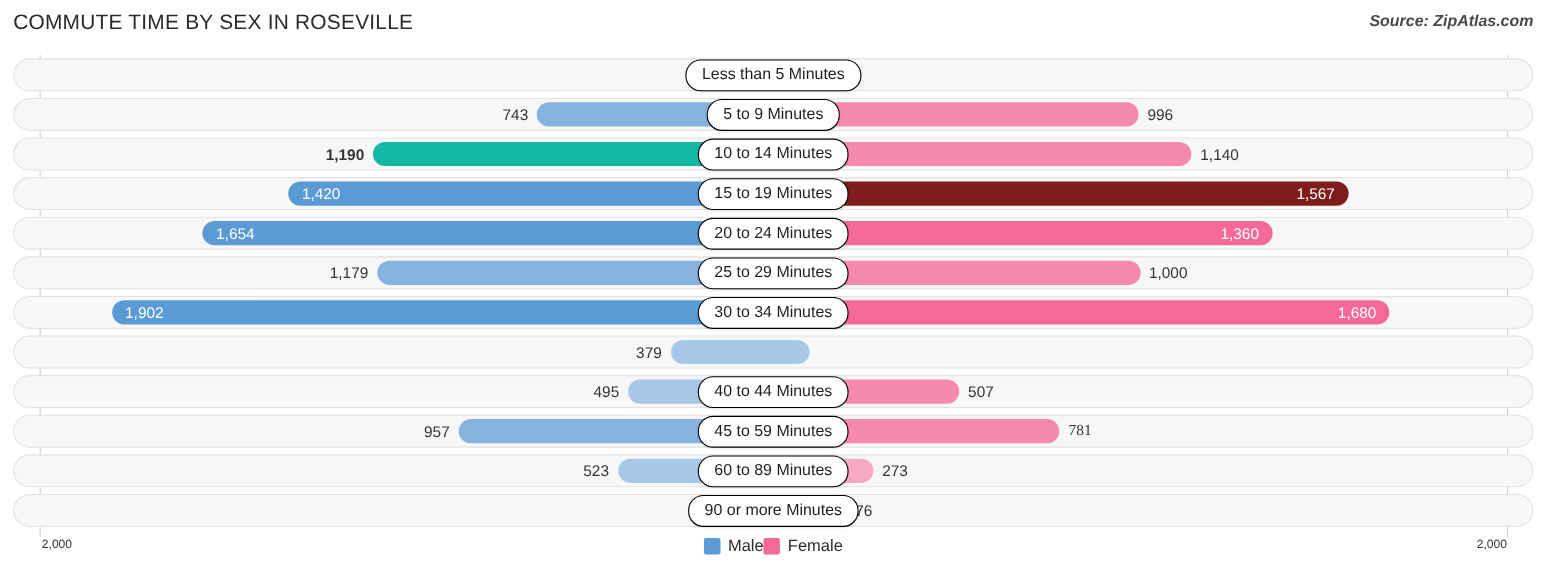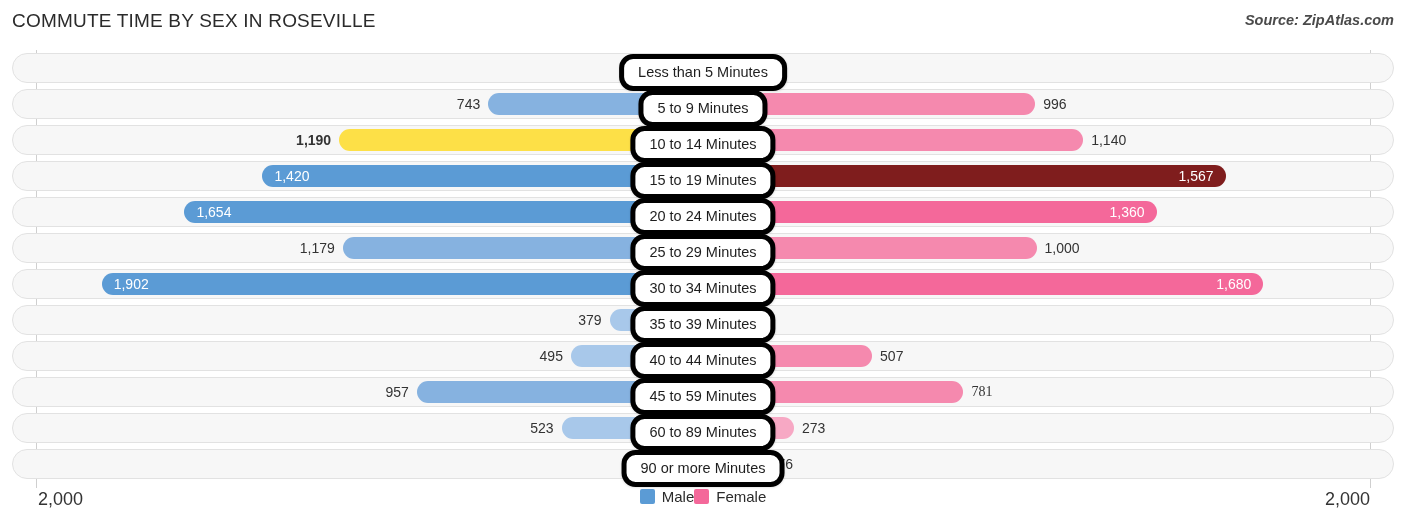--- a/index.html
+++ b/index.html
@@ -123,34 +123,34 @@
 
   .cat-label {
     position: absolute;
     left: 703px;
     top: 4px;
     transform: translateX(-50%);
     height: 27px;
     line-height: 27px;
     padding: 0 14px;
     background: #ffffff;
-    border: 5px solid #000000;
+    border: 1px solid #000000;
     border-radius: 14px;
     font-size: 14.5px;
     color: #1e1e1e;
     white-space: nowrap;
     box-shadow: 0 1px 2px rgba(0,0,0,0.10);
     z-index: 5;
   }
 
   
   .axis-tick {
     position: absolute;
     top: 489px;
-    font-size: 18px;
+    font-size: 11px;
     color: #333333;
     white-space: nowrap;
   }
   .axis-left  { left: 38px; }
   .axis-right { right: 36px; }
 
   .legend {
     position: absolute;
     top: 488px;
     left: 0;
@@ -198,21 +198,21 @@
         <div class="bar male" style="width: 247.791px; background: rgb(134, 178, 224);">
           <span class="bar-value outside">743</span>
         </div>
         <div class="bar female" style="width: 332.166px; background: rgb(245, 137, 174);">
           <span class="bar-value outside">996</span>
         </div>
         <div class="cat-label">5 to 9 Minutes</div>
       </div>
       <div class="row">
         <div class="track"></div>
-        <div class="bar male" style="width: 396.865px; background: #fde047; font-weight: bold;">
+        <div class="bar male" style="width: 396.865px; background: #14b8a6; font-weight: bold;">
           <span class="bar-value outside">1,190</span>
         </div>
         <div class="bar female" style="width: 380.19px; background: rgb(245, 137, 174);">
           <span class="bar-value outside">1,140</span>
         </div>
         <div class="cat-label">10 to 14 Minutes</div>
       </div>
       <div class="row">
         <div class="track"></div>
         <div class="bar male" style="width: 473.57px; background: rgb(91, 155, 213);">
@@ -251,21 +251,20 @@
         <div class="bar female" style="width: 560.28px; background: rgb(244, 104, 154);">
           <span class="bar-value inside">1,680</span>
         </div>
         <div class="cat-label">30 to 34 Minutes</div>
       </div>
       <div class="row">
         <div class="track"></div>
         <div class="bar male" style="width: 126.397px; background: rgb(168, 200, 234);">
           <span class="bar-value outside">379</span>
         </div>
-        <div class="cat-label">35 to 39 Minutes</div>
       </div>
       <div class="row">
         <div class="track"></div>
         <div class="bar male" style="width: 165.083px; background: rgb(168, 200, 234);">
           <span class="bar-value outside">495</span>
         </div>
         <div class="bar female" style="width: 169.084px; background: rgb(245, 137, 174);">
           <span class="bar-value outside">507</span>
         </div>
         <div class="cat-label">40 to 44 Minutes</div>

